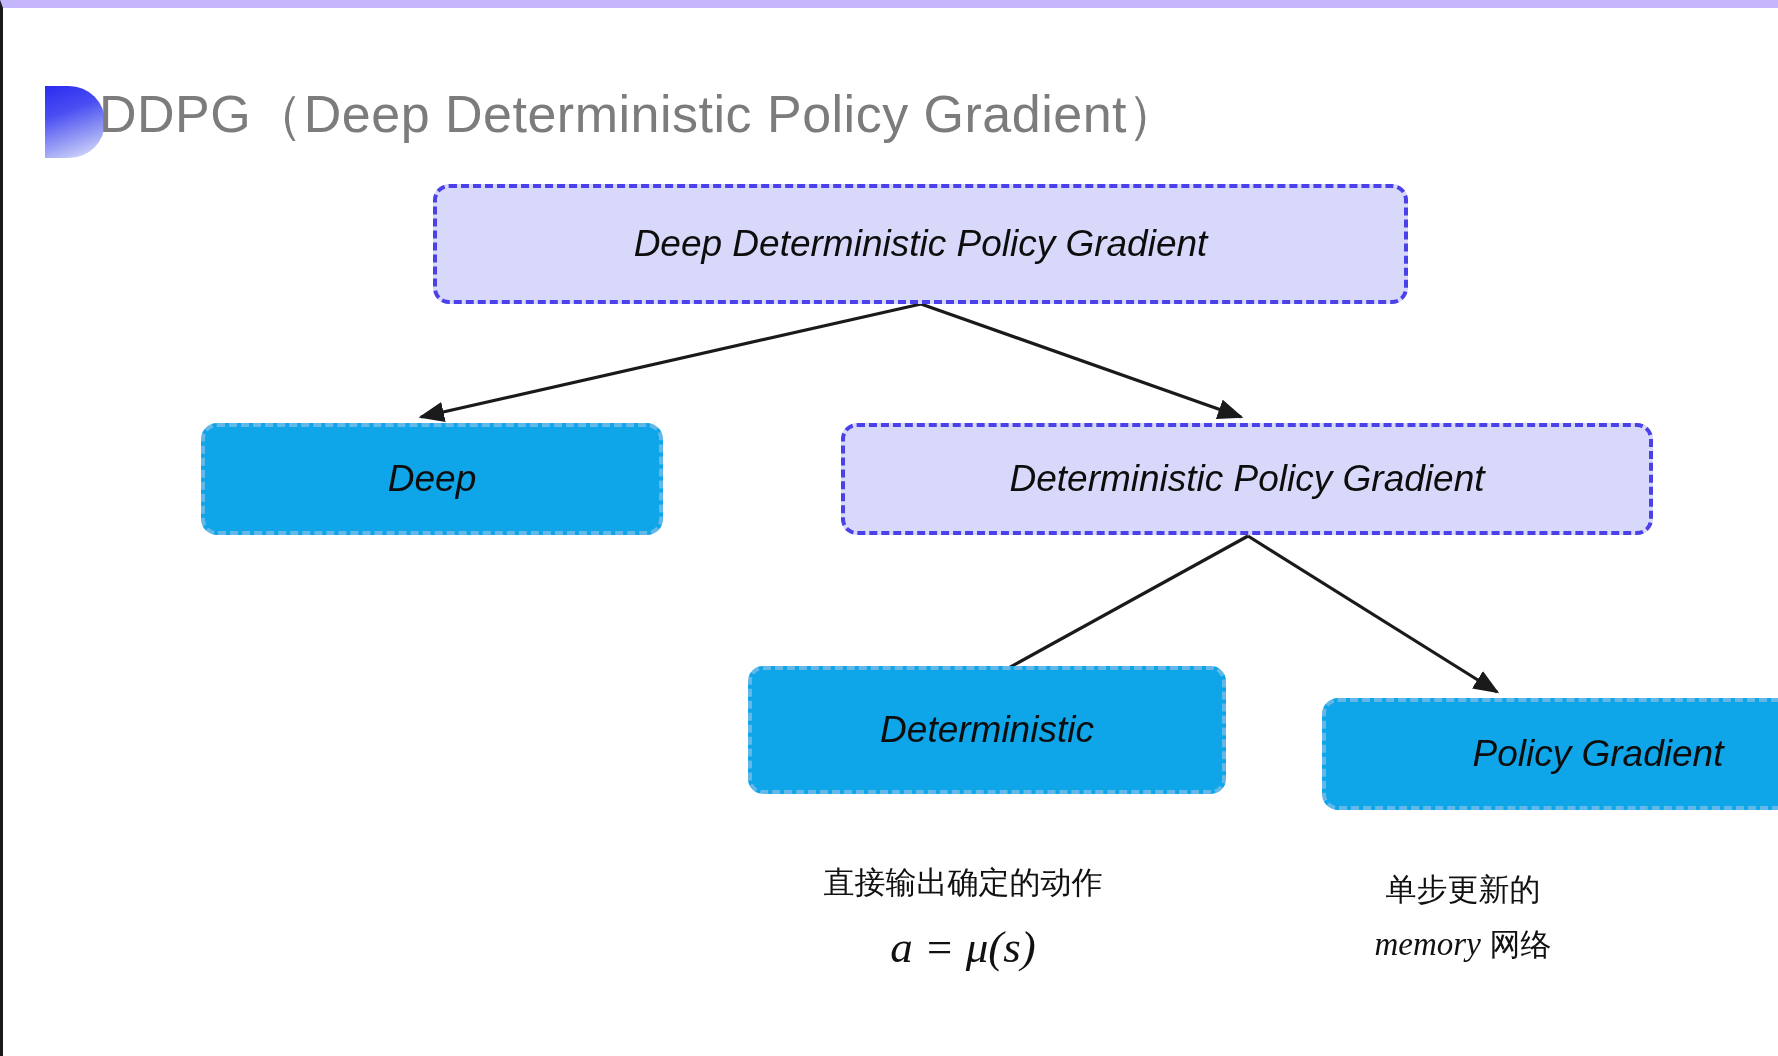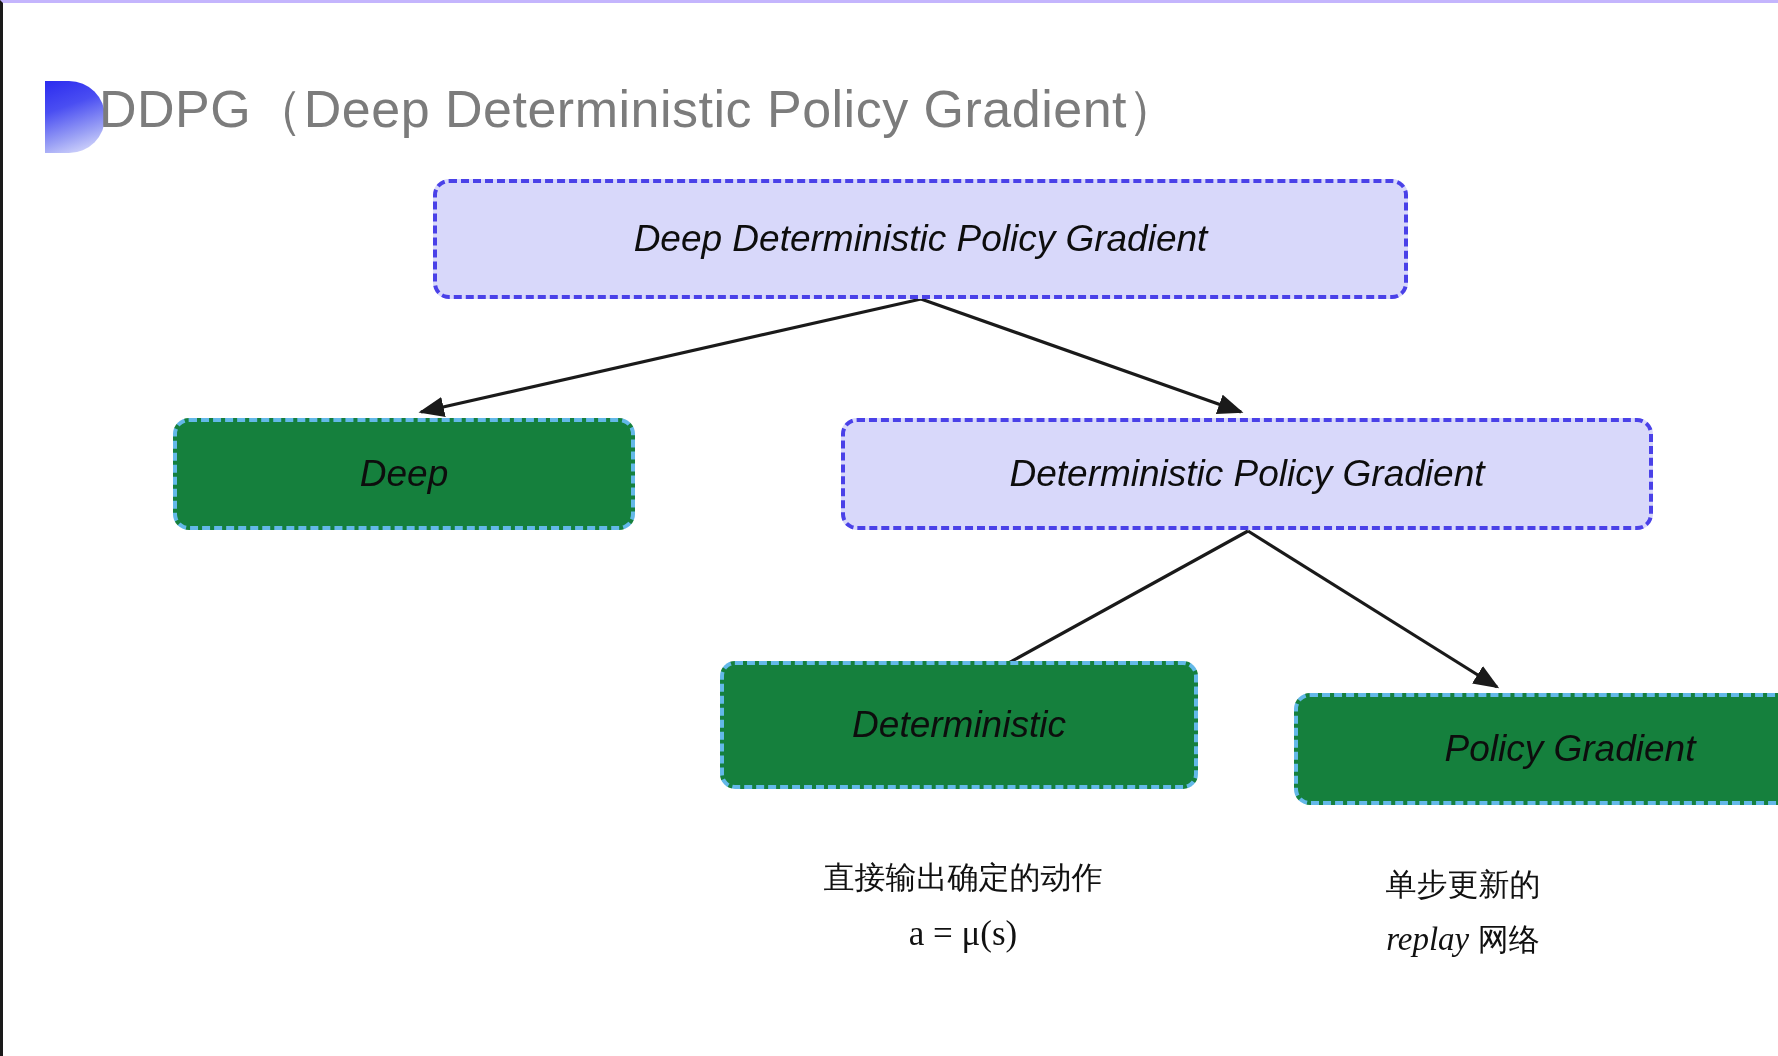--- a/index.html
+++ b/index.html
@@ -10,21 +10,21 @@
   body {
     font-family: "Liberation Sans", "DejaVu Sans", sans-serif;
   }
   #slide {
     position: relative;
     width: 1778px;
     height: 1056px;
     background: #ffffff;
     overflow: hidden;
     border-left: 3px solid #1a1a1a;
-    border-top: 3px solid #c4b5fd;
+    border-top: 8px solid #c4b5fd;
     box-sizing: border-box;
   }
 
   
   #title-decor {
     position: absolute;
     left: 42px;
     top: 78px;
     width: 60px;
     height: 72px;
@@ -70,22 +70,23 @@
     color: #0d0d0d;
     font-weight: 400;
     line-height: 1.1;
     white-space: nowrap;
   }
   .node.purple {
     background: #d8d8fa;
     border-color: #4a41e8;
   }
   .node.blue {
-    background: #15803d;
+    background: #0ea5e9;
     border-color: #63b8e8;
+    margin-left: 28px;
   }
 
   
   #node-root        { left: 430px;  top: 176px; width: 975px; height: 120px; }
   #node-deep        { left: 170px;  top: 415px; width: 462px; height: 112px; }
   #node-dpg         { left: 838px;  top: 415px; width: 812px; height: 112px; }
   #node-det         { left: 717px;  top: 658px; width: 478px; height: 128px; border-radius: 15px; }
   #node-pg          { left: 1291px; top: 690px; width: 552px; height: 112px; }
 
   
@@ -97,21 +98,22 @@
     line-height: 1.72;
   }
   .caption .line { white-space: nowrap; }
   .mathit {
     font-family: "Liberation Serif", "DejaVu Serif", serif;
     font-style: italic;
     font-size: 33px;
   }
   .formula {
     font-family: "Liberation Serif", "DejaVu Serif", serif;
-    font-size: 35px;
+    font-style: italic;
+    font-size: 45px;
   }
   #caption-deep   { left: 100px;  top: 832px; width: 560px; }
   #caption-det    { left: 760px;  top: 848px; width: 400px; }
   #caption-pg     { left: 1260px; top: 855px; width: 400px; }
 </style>
 </head>
 <body>
 
 <div id="slide">
 
@@ -155,16 +157,16 @@
   </div>
 
 
   <div class="caption" id="caption-det">
     <div class="line">直接输出确定的动作</div>
     <div class="line formula">a = μ(s)</div>
   </div>
 
   <div class="caption" id="caption-pg">
     <div class="line">单步更新的</div>
-    <div class="line"><span class="mathit">replay</span><span> 网络</span></div>
+    <div class="line"><span class="mathit">memory</span><span> 网络</span></div>
   </div>
 
 </div>
 
 </body></html>

